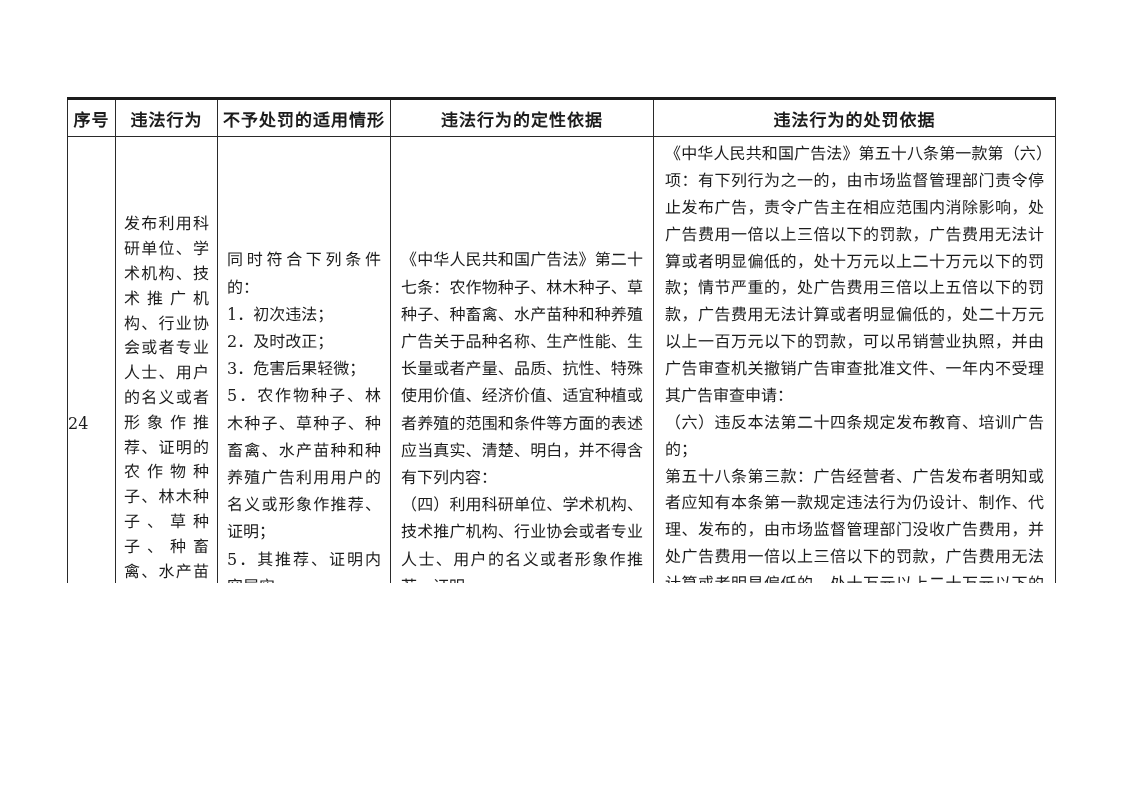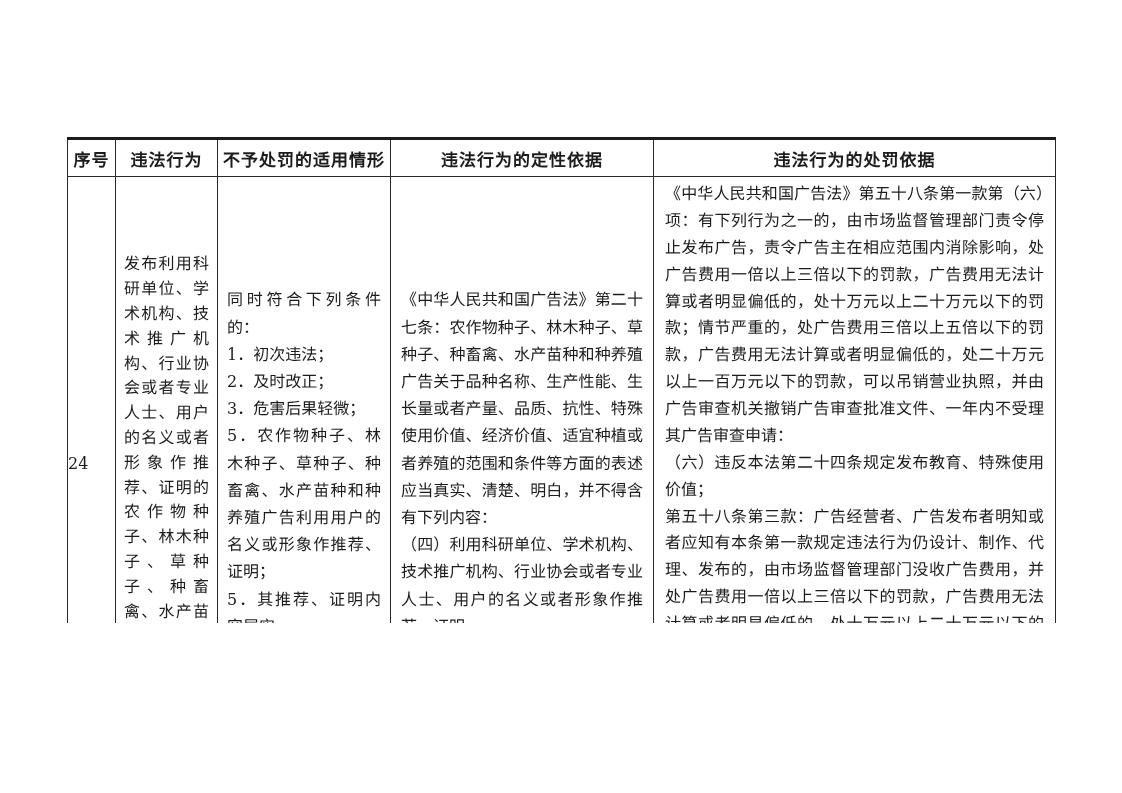--- a/index.html
+++ b/index.html
@@ -7,21 +7,20 @@
   body {
     font-family: "DejaVu Serif", "Liberation Serif", serif;
     color: #1c1c1c;
   }
   .page {
     position: relative;
     width: 1122px;
     height: 583px;
     background: #ffffff;
     overflow: hidden;
-    margin-top: 40px;
   }
   table.law-table {
     position: absolute;
     left: 67px;
     top: 97px;
     width: 988px;
     height: 590px;
     border-collapse: collapse;
     table-layout: fixed;
     border-top: 3px solid #1c1c1c;
@@ -109,21 +108,21 @@
           <div class="para">3．危害后果轻微；</div>
           <div class="para">5．农作物种子、林木种子、草种子、种畜禽、水产苗种和种养殖广告利用用户的名义或形象作推荐、证明；</div>
           <div class="para">5．其推荐、证明内容属实。</div>
         </td>
         <td class="cell-qualitative">
           <div class="para">《中华人民共和国广告法》第二十七条：农作物种子、林木种子、草种子、种畜禽、水产苗种和种养殖广告关于品种名称、生产性能、生长量或者产量、品质、抗性、特殊使用价值、经济价值、适宜种植或者养殖的范围和条件等方面的表述应当真实、清楚、明白，并不得含有下列内容：</div>
           <div class="para">（四）利用科研单位、学术机构、技术推广机构、行业协会或者专业人士、用户的名义或者形象作推荐、证明。</div>
         </td>
         <td class="cell-penalty">
           <div class="para">《中华人民共和国广告法》第五十八条第一款第（六）项：有下列行为之一的，由市场监督管理部门责令停止发布广告，责令广告主在相应范围内消除影响，处广告费用一倍以上三倍以下的罚款，广告费用无法计算或者明显偏低的，处十万元以上二十万元以下的罚款；情节严重的，处广告费用三倍以上五倍以下的罚款，广告费用无法计算或者明显偏低的，处二十万元以上一百万元以下的罚款，可以吊销营业执照，并由广告审查机关撤销广告审查批准文件、一年内不受理其广告审查申请：</div>
-          <div class="para">（六）违反本法第二十四条规定发布教育、特殊使用价值；</div>
+          <div class="para">（六）违反本法第二十四条规定发布教育、培训广告的；</div>
           <div class="para">第五十八条第三款：广告经营者、广告发布者明知或者应知有本条第一款规定违法行为仍设计、制作、代理、发布的，由市场监督管理部门没收广告费用，并处广告费用一倍以上三倍以下的罚款，广告费用无法计算或者明显偏低的，处十万元以上二十万元以下的罚款；情节严重的，处广告费用三倍以上五倍以下的罚款，广告费用无法计算或者明显偏低的，处二十万元以上一百万元以下的罚款，并可以由有关部门暂停广告发布业务、吊销营业执照。</div>
         </td>
       </tr>
     </tbody>
   </table>
 
   <div class="page-number">— 15 —</div>
 
 </div>
 

